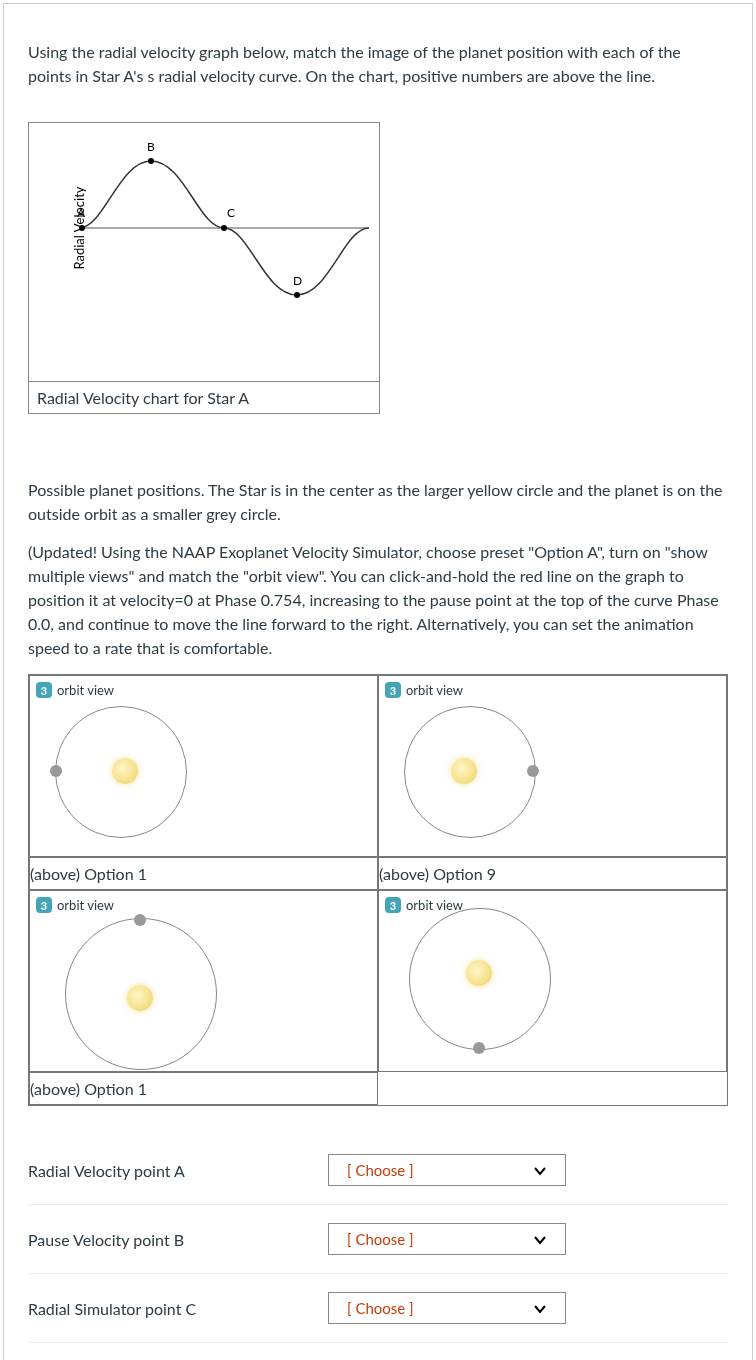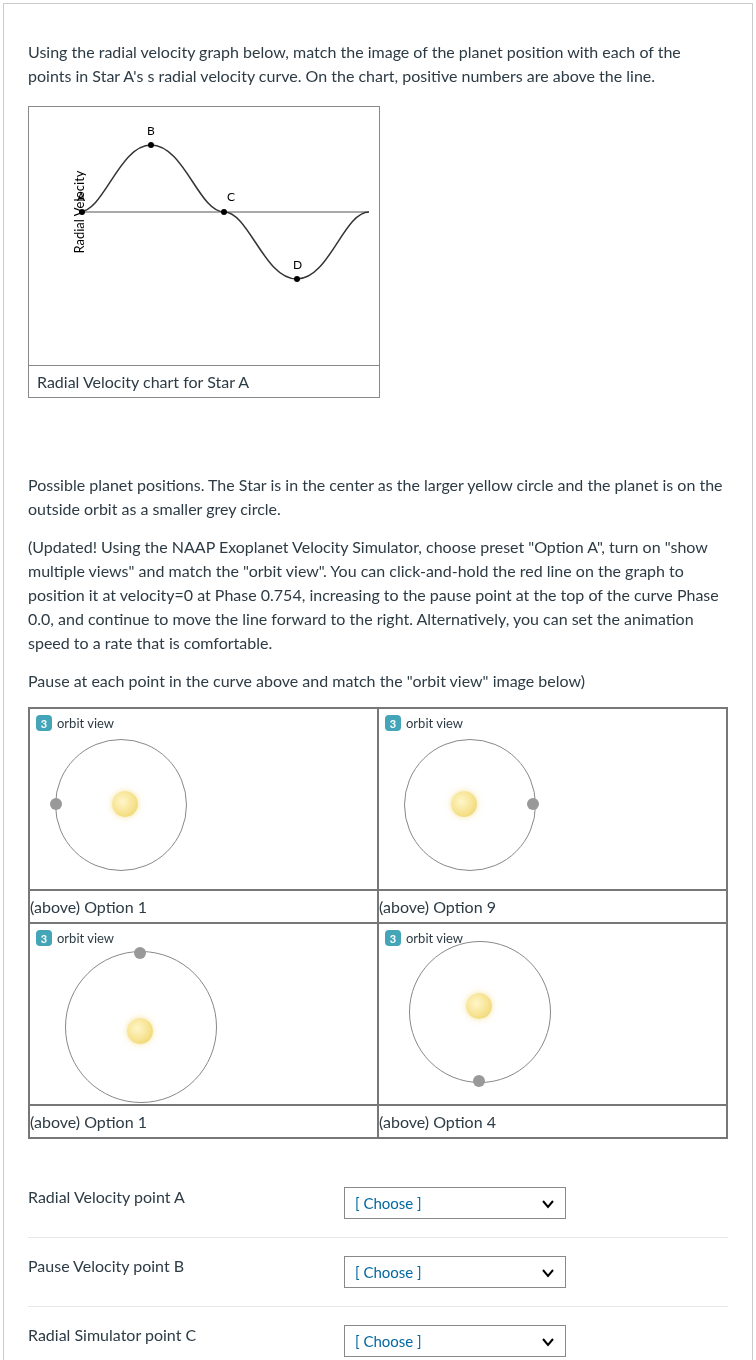--- a/index.html
+++ b/index.html
@@ -11,21 +11,21 @@
     background: #fff;
   }
   .page {
     border: 1px solid #ccc;
     margin: 3px;
     padding: 20px 24px 30px 24px;
     box-sizing: border-box;
   }
   .question-text {
     line-height: 1.5;
-    margin-bottom: 18px;
+    margin-bottom: 34px;
   }
   .para { margin: 0 0 14px 0; line-height:1.5; }
 
   
   .chart-outer {
     display: inline-block;
     border: 1px solid #888;
     margin-bottom: 20px;
   }
   .chart-area {
@@ -132,39 +132,38 @@
   .option-label-cell {
     border:0.5px solid #777;
     padding:6px 0;
     font-size:16px;
   }
 
   
   .match-section { margin-top:10px; }
   .match-row {
     display:flex;
-    align-items:flex-start;
+    align-items:center;
     padding:18px 0;
     border-bottom:1px solid #e8e8e8;
-    gap:16px;
   }
   .match-row:last-child { border-bottom:none; }
   .match-label {
     width:300px;
     font-size:16px;
   }
   .choose-dd {
     width:200px;
     display:flex;
     justify-content:space-between;
     align-items:center;
     border:1px solid #888;
-    padding:6px 10px;
+    padding:6px 18px;
     font-size:15px;
-    color:#0369a1;
+    color:#c2410c;
     background:#fff;
   }
   .chev {
     width:14px; height:14px;
     display:inline-block;
   }
 </style>
 </head>
 <body>
 
@@ -195,23 +194,22 @@
         <span class="pt-label" style="left:148px; top:62px;">C</span>
         <span class="pt-dot" style="left:145px; top:85px;"></span>
 
         <span class="pt-label" style="left:214px; top:130px;">D</span>
         <span class="pt-dot" style="left:218px; top:152px;"></span>
       </div>
     </div>
     <div class="chart-caption">Radial Velocity chart for Star A</div>
   </div>
 
-  <p class="para" style="margin-top:55px;">Possible planet positions.  The Star is in the center as the larger yellow circle and the planet is on the outside orbit as a smaller grey circle.</p>
+  <p class="para" style="margin-top:44px;">Possible planet positions.  The Star is in the center as the larger yellow circle and the planet is on the outside orbit as a smaller grey circle.</p>
   <p class="para">(Updated!  Using the NAAP Exoplanet Velocity Simulator, choose preset "Option A", turn on "show multiple views" and match the "orbit view".  You can click-and-hold the red line on the graph to position it at velocity=0 at Phase 0.754, increasing to the pause point at the top of the curve Phase 0.0, and continue to move the line forward to the right.  Alternatively, you can set the animation speed to a rate that is comfortable.</p>
-  <p class="para">Pause at each point in the curve above and match the "orbit view" image below)</p>
 
   
   <div class="orbit-table">
 
     <div class="orbit-cell">
       <div class="orbit-header">
         <span class="orbit-badge">3</span>
         <span>orbit view</span>
       </div>
       <div class="orbit-canvas">
@@ -252,21 +250,20 @@
         <span>orbit view</span>
       </div>
       <div class="orbit-canvas" style="top:12px;">
         <div class="orbit-ring" style="left:10px; top:5px; width:140px; height:140px;"></div>
         <div class="star" style="left:80px; top:70px;"></div>
         <div class="planet" style="left:80px; top:145px;"></div>
       </div>
     </div>
 
     <div class="option-label-cell">(above) Option 1</div>
-    <div class="option-label-cell">(above) Option 4</div>
   </div>
 
   
   <div class="match-section">
     <div class="match-row">
       <div class="match-label">Radial Velocity point A</div>
       <div class="choose-dd">
         <span>[ Choose ]</span>
         <span class="chev">
           <svg viewBox="0 0 14 14">

